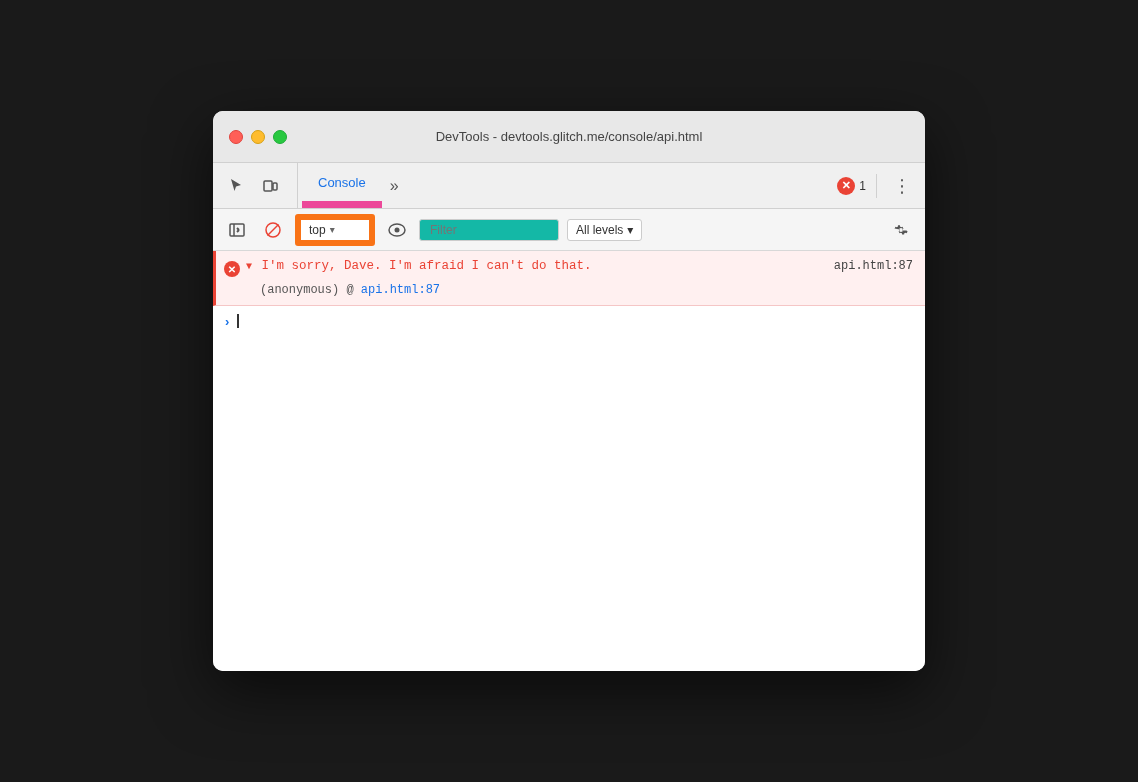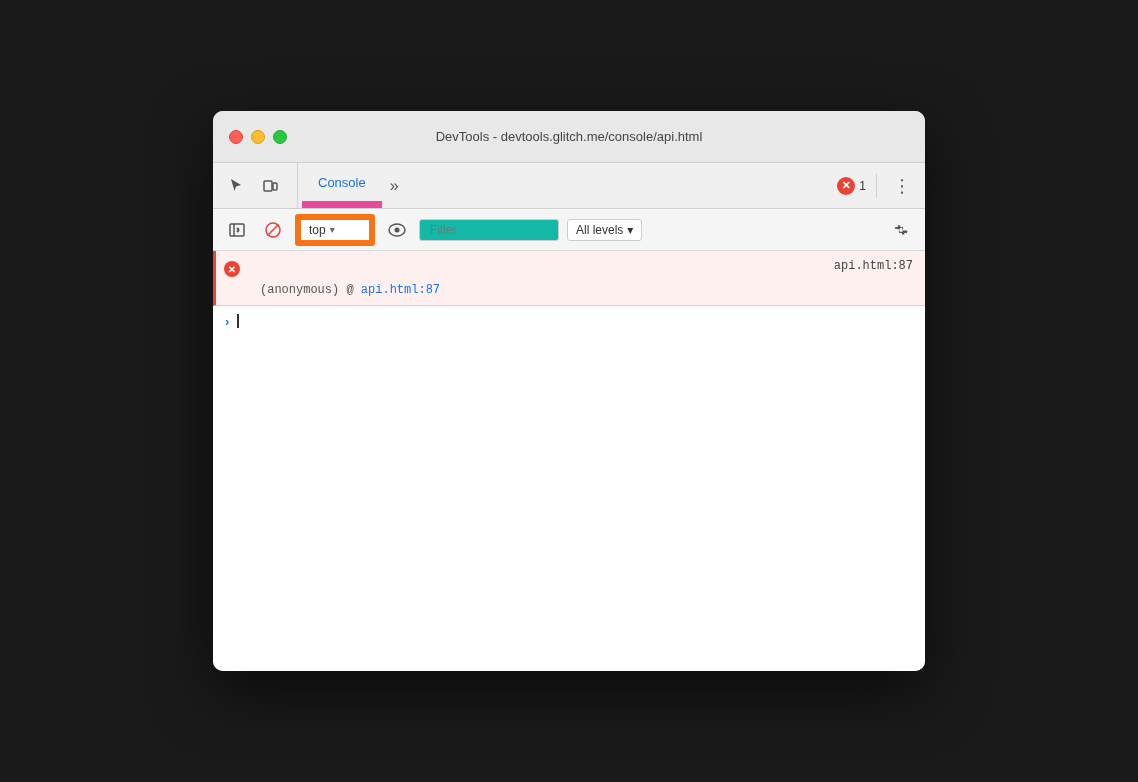--- a/index.html
+++ b/index.html
@@ -410,20 +410,24 @@
       </svg>
     </div>
   </div>
 
   <div class="console-content">
 
     <div class="error-row">
       <div class="error-icon-small">✕</div>
       <div class="error-content">
         <div class="error-main-line">
+          <div>
+            <span class="error-triangle">▼</span>
+            <span class="error-message">I'm sorry, Dave. I'm afraid I can't do that.</span>
+          </div>
           <span class="error-location">api.html:87</span>
         </div>
         <div class="error-stack">
           <span>(anonymous) @ </span><a href="#">api.html:87</a>
         </div>
       </div>
     </div>
 
     <div class="input-row">
       <span class="prompt-arrow">›</span>

